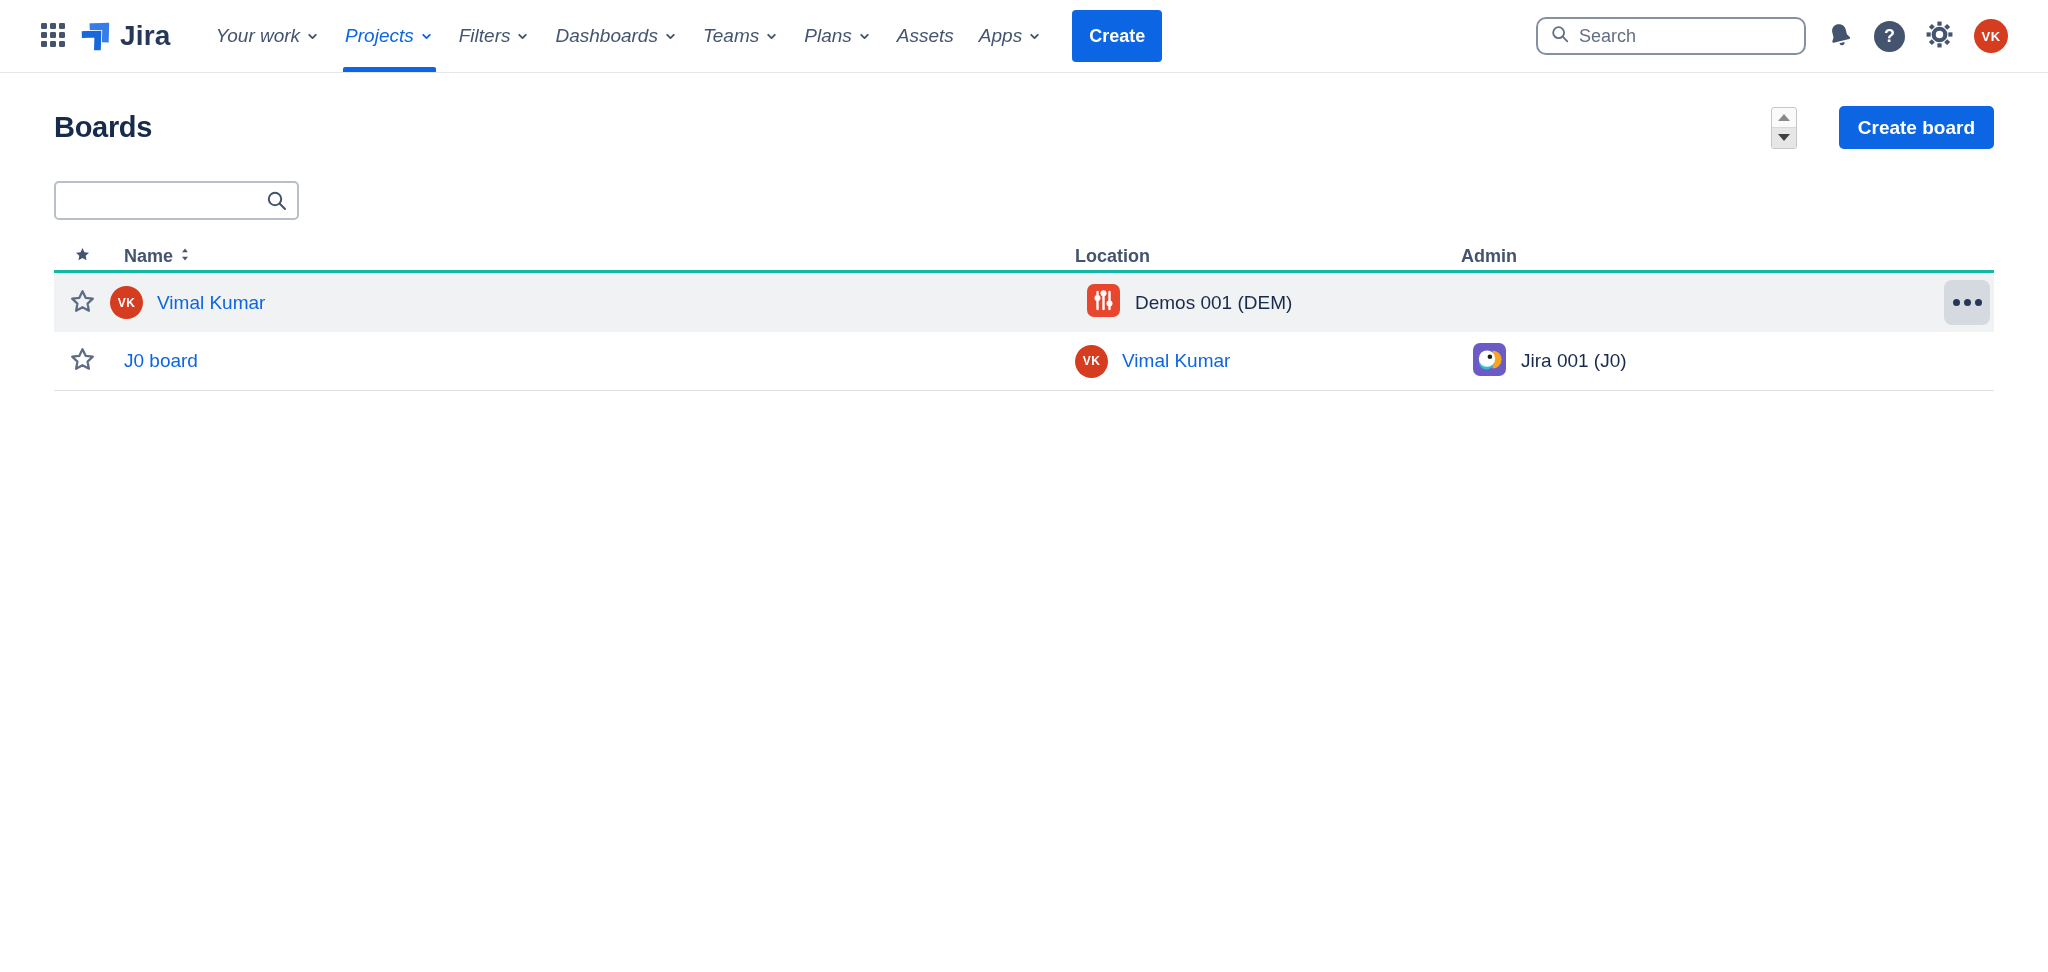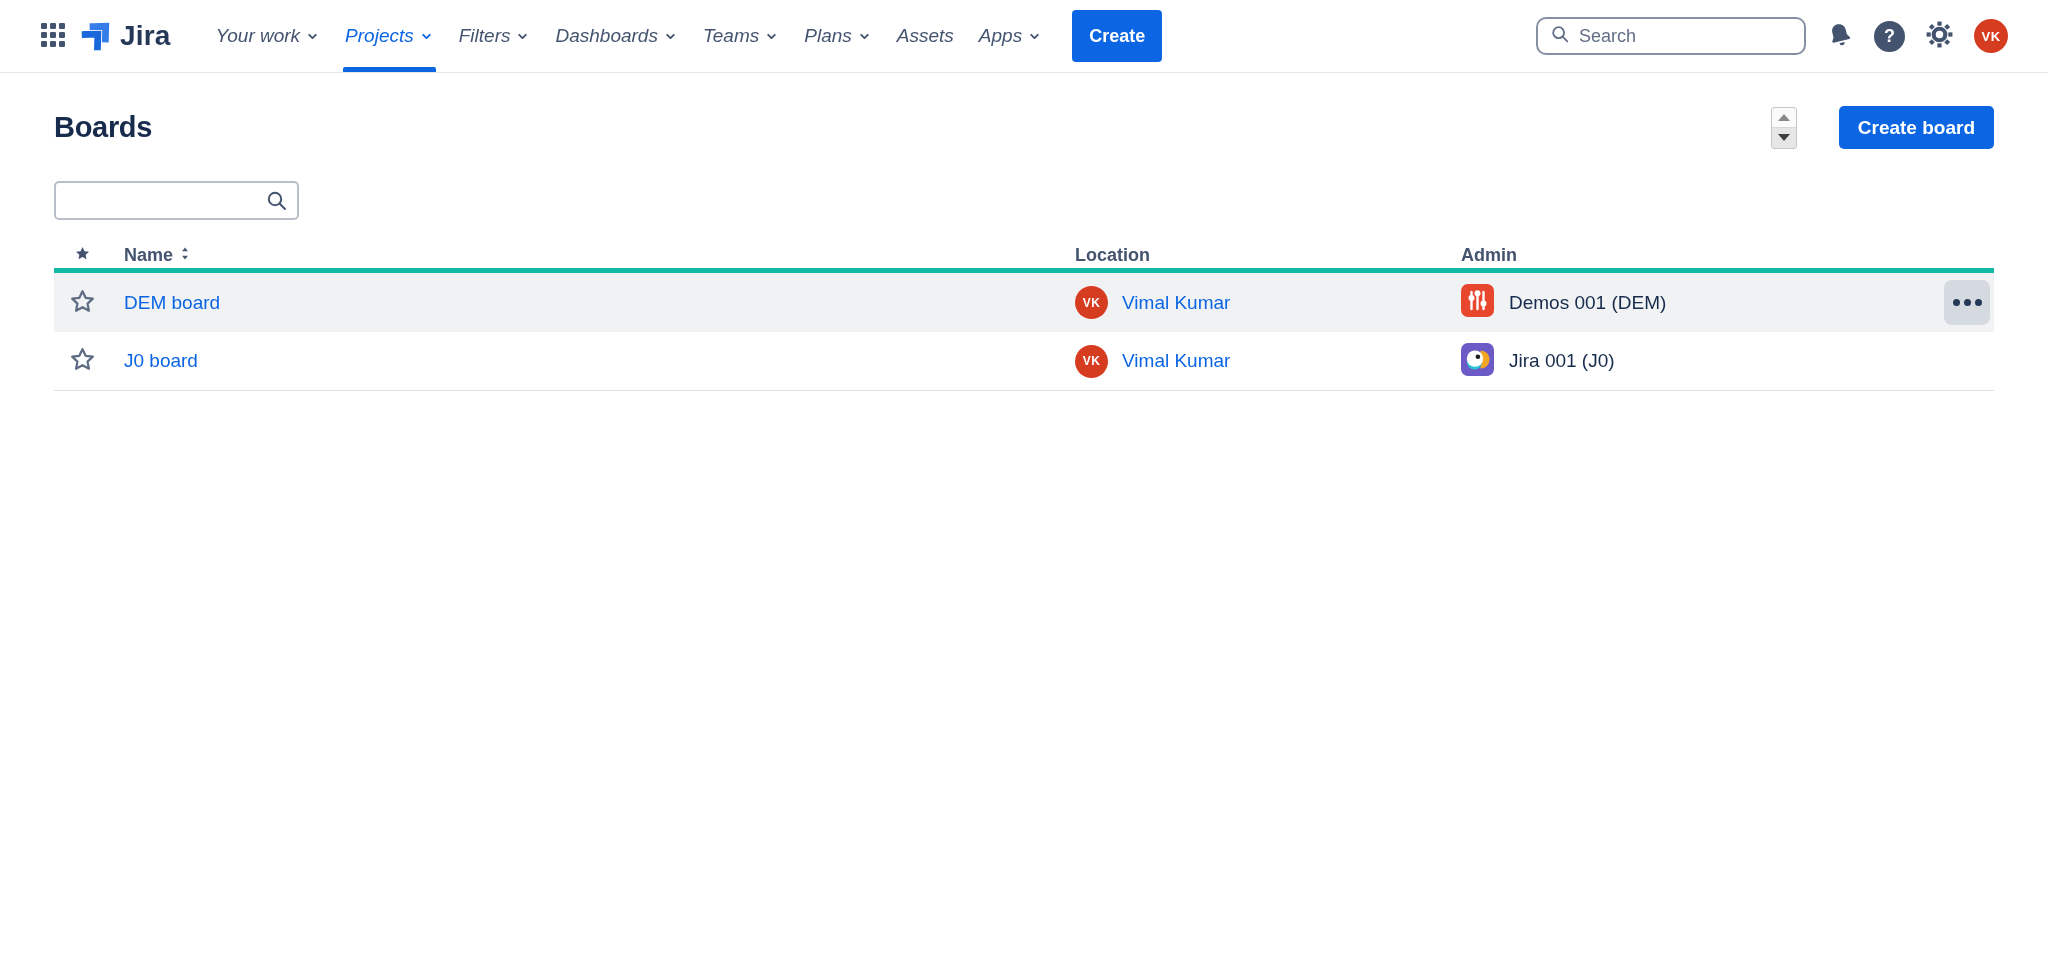--- a/index.html
+++ b/index.html
@@ -62,33 +62,33 @@
   .filter-wrap { margin-top:32px; position:relative; width:245px; }
   .filter-input { width:245px; height:39px; border:2px solid #B9BFC9; border-radius:5px;
             padding:0 40px 0 12px; font-size:18px; color:#172B4D; outline:none;
             font-family:inherit; }
   .filter-icon { position:absolute; right:10px; top:8px; }
 
   
   .boards-table { margin-top:22px; }
   .trow { display:grid; grid-template-columns:56px 965px 386px auto;
           align-items:center; position:relative; }
-  .thead { height:31px; border-bottom:5px solid #14b8a6; }
+  .thead { height:31px; border-bottom:3px solid #14b8a6; }
   .th { font-size:18px; font-weight:700; color:#44546F; }
   .cell-star { display:flex; justify-content:center; align-items:center; }
   .cell-name { padding-left:14px; display:flex; align-items:center; gap:6px; }
   .drow { height:59px; }
   .drow.hovered { background:#F1F2F4; }
   .drow.bordered { border-bottom:1px solid #DCDFE4; }
   .board-link { font-size:19px; color:#0C66E4; text-decoration:none; cursor:pointer; }
   .cell-admin { display:flex; align-items:center; gap:14px; }
   .row-avatar { width:33px; height:33px; border-radius:50%; background:#D63C20;
           color:#fff; font-size:12px; font-weight:700; display:flex; flex-shrink:0;
           align-items:center; justify-content:center; letter-spacing:.4px; }
-  .cell-location { display:flex; align-items:center; gap:15px; }
+  .cell-location { display:flex; align-items:center; gap:15px;margin-left:12px; }
   .loc-label { font-size:19px; color:#172B4D; }
   .star-btn { background:none; border:none; cursor:pointer; display:flex;
           align-items:center; justify-content:center; padding:0; }
   .more-btn { position:absolute; right:4px; top:7px; width:46px; height:45px;
           background:#D5D9E0; border:none; border-radius:8px; cursor:pointer;
           display:flex; align-items:center; justify-content:center; gap:4px; }
   .dot { width:7px; height:7px; border-radius:50%; background:#253858; }
 </style>
 </head>
 <body>
@@ -268,23 +268,20 @@
     <div class="trow drow hovered">
       <div class="cell-star">
         <button class="star-btn">
           <span>
             <svg width="27" height="27" viewBox="0 0 24 24" fill="none" stroke="#5E6C84" stroke-width="2" stroke-linejoin="round">
                 <path d="M12 2.8l2.8 5.9 6.4.8-4.7 4.4 1.2 6.3-5.7-3.1-5.7 3.1 1.2-6.3L2.8 9.5l6.4-.8z"></path>
               </svg>
           </span>
         </button>
       </div>
-      <div class="cell-name">
-        <a class="board-link">DEM board</a>
-      </div>
       <div class="cell-admin">
         <span class="row-avatar">VK</span>
         <a class="board-link">Vimal Kumar</a>
       </div>
       <div class="cell-location">
         <span>
           <svg width="33" height="33" viewBox="0 0 33 33">
             <rect width="33" height="33" rx="7" fill="#E8462D"></rect>
             <g stroke="#fff" stroke-width="2.4" stroke-linecap="round">
               <line x1="10.5" y1="8" x2="10.5" y2="25"></line>

